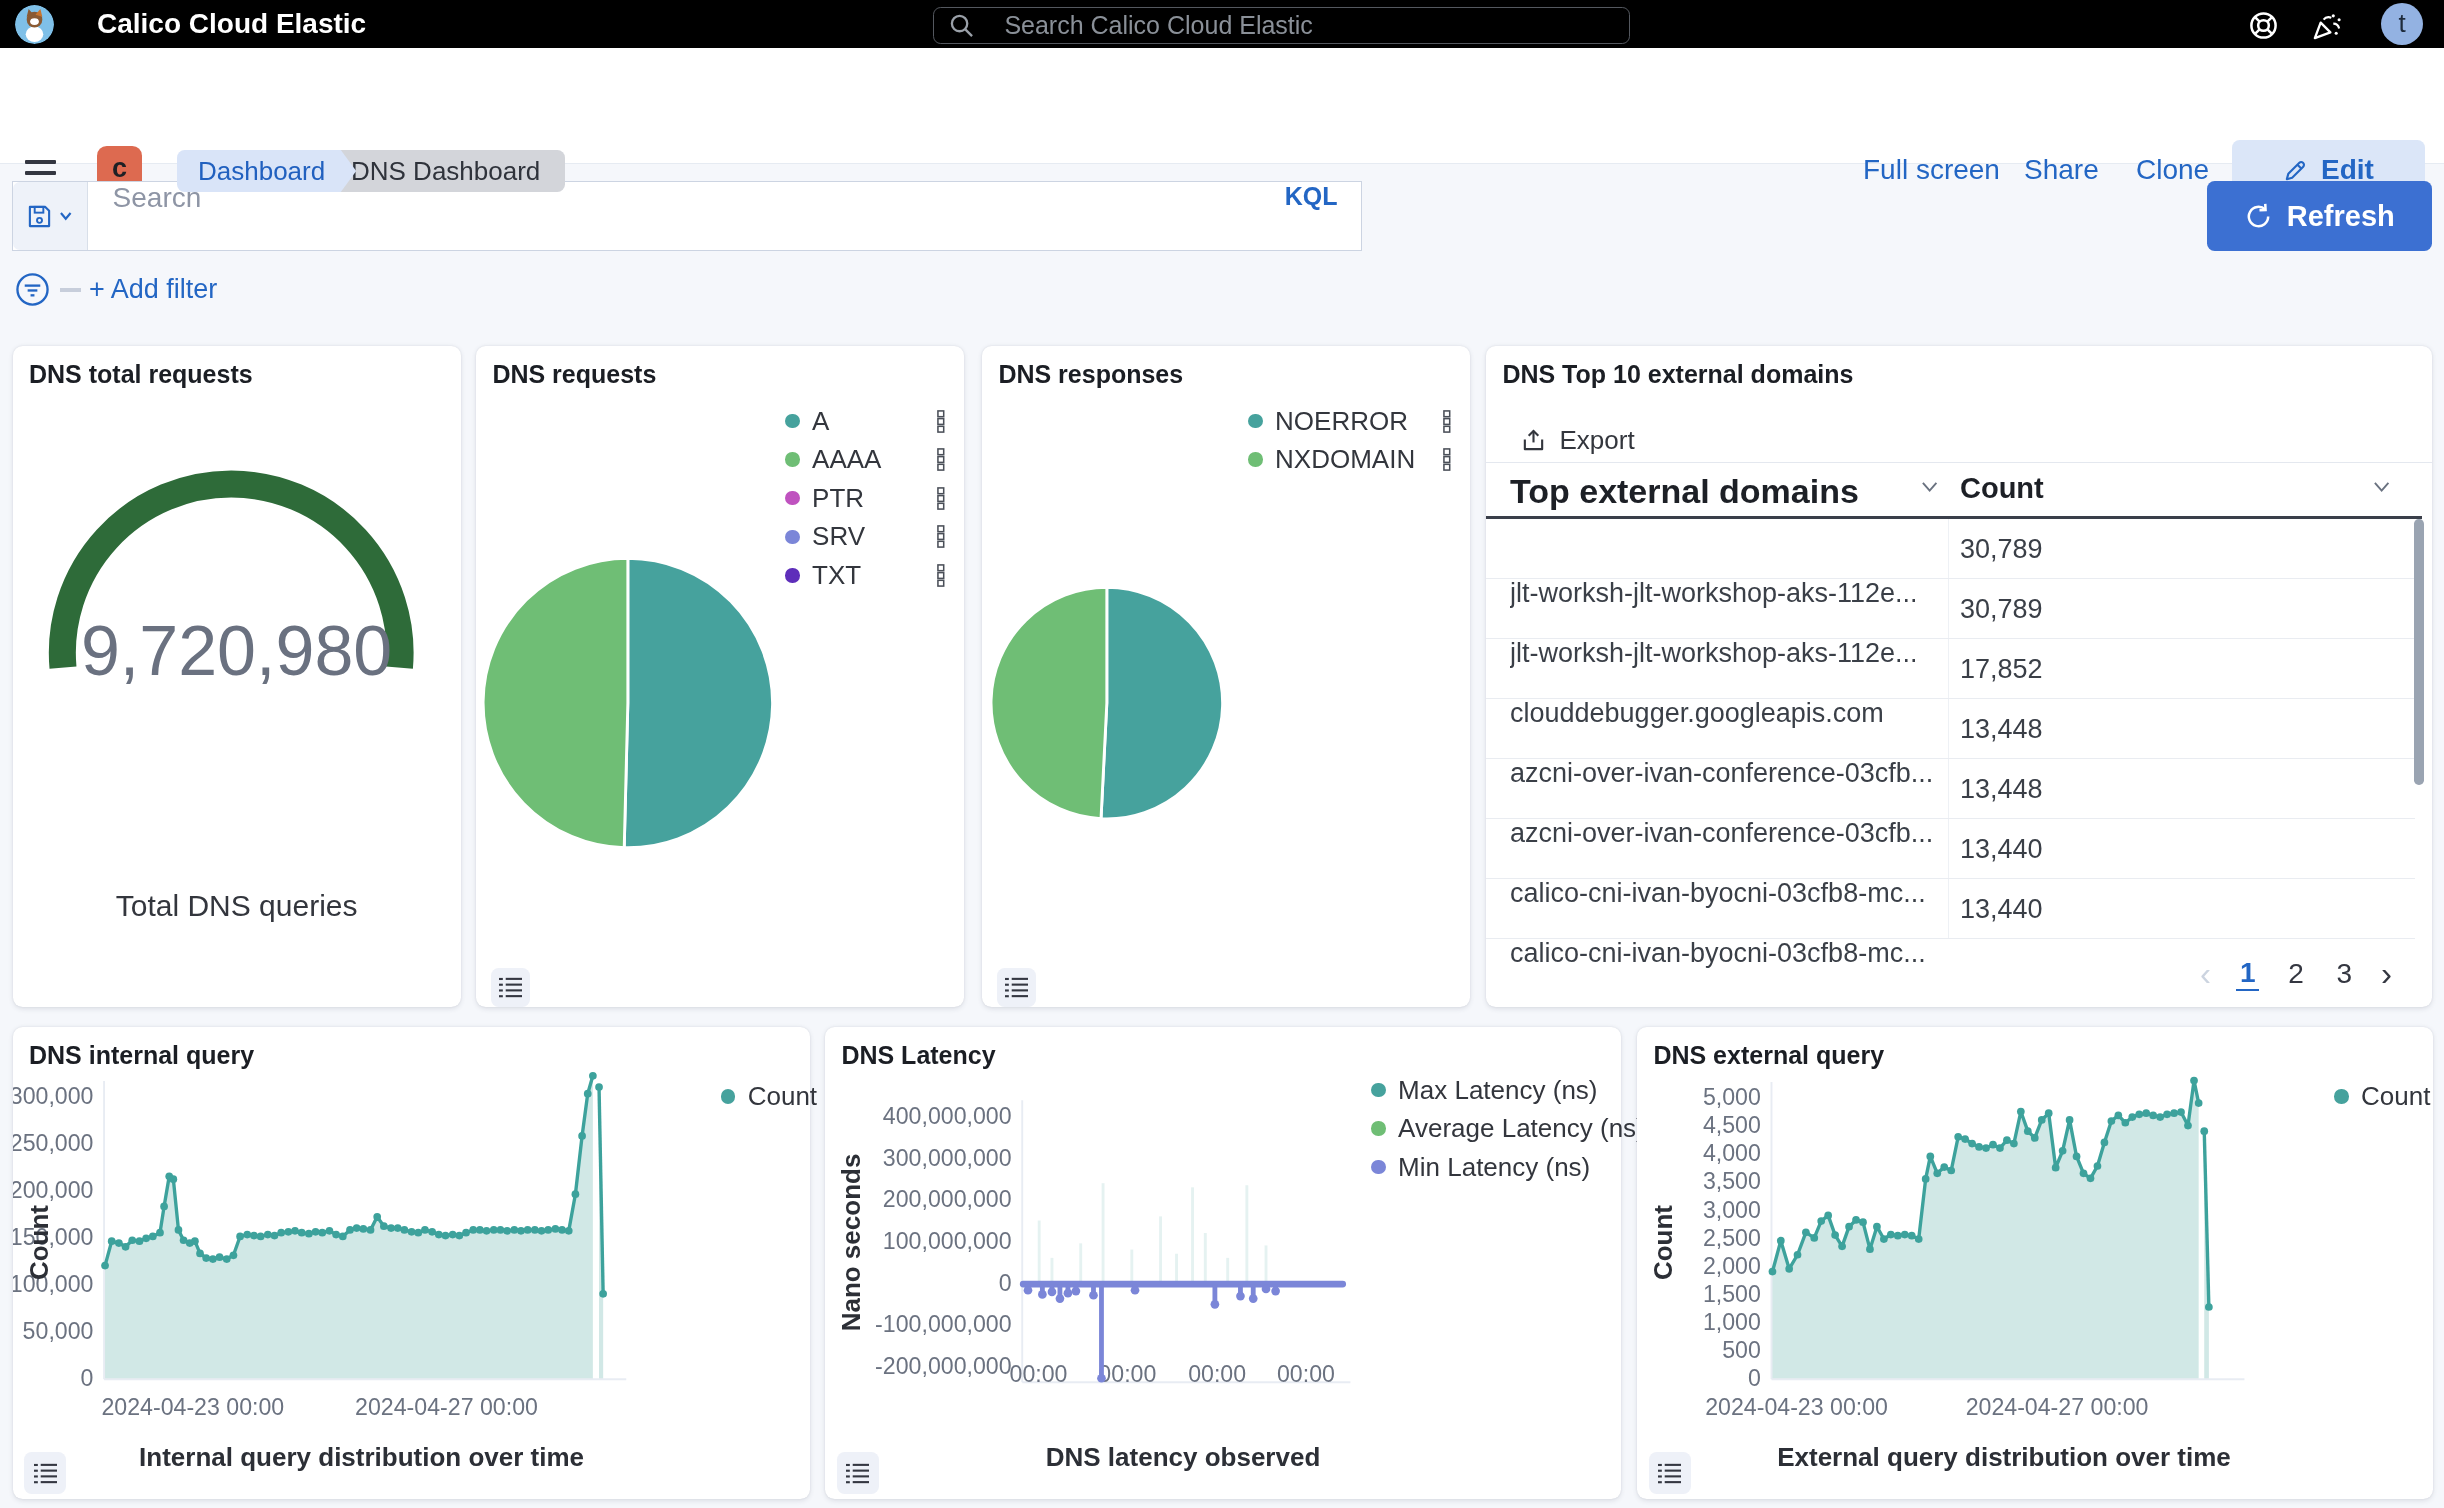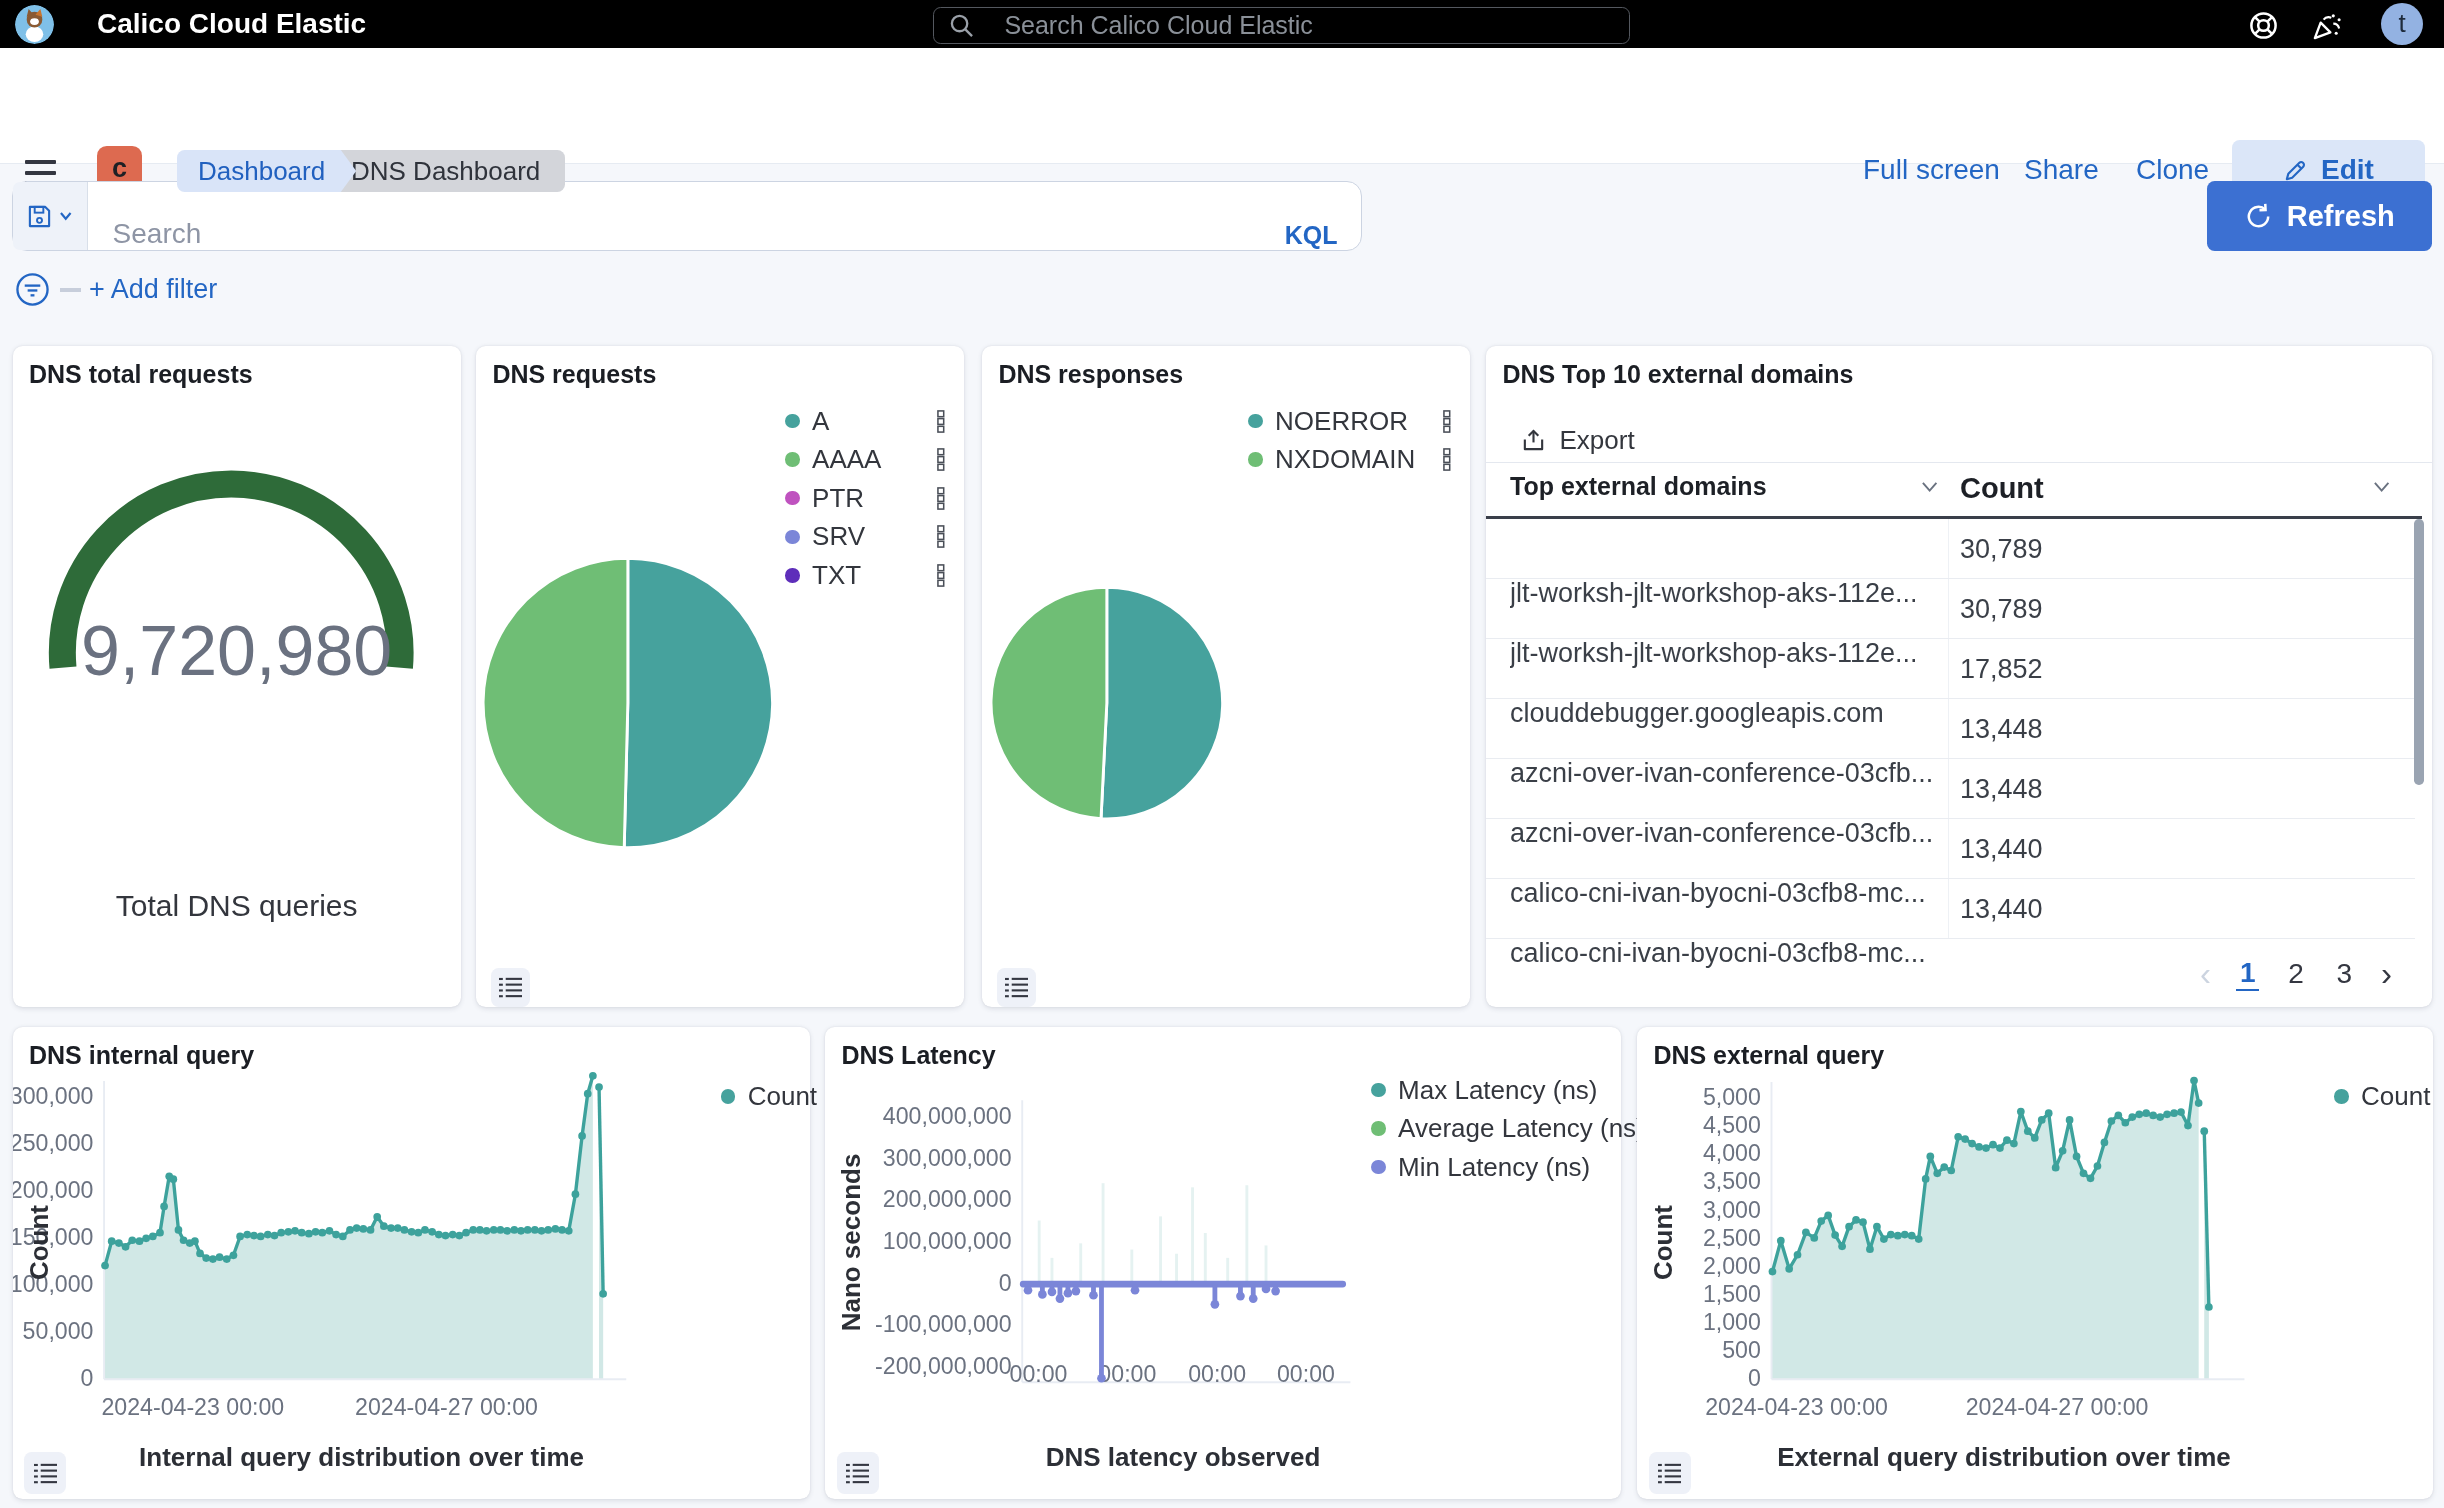--- a/index.html
+++ b/index.html
@@ -21,21 +21,21 @@
   .burger { position:absolute; left:25px; top:112px; width:31px; height:25px; cursor:pointer; }
   .burger div { height:3.9px; background:#343741; border-radius:1px; margin-bottom:6.8px; }
   .space-badge { position:absolute; left:97px; top:98px; width:45px; height:45px; border-radius:9.7px; background:#dd6a50; color:#1d2025; font-size:27px; font-weight:700; display:flex; align-items:center; justify-content:center; }
   .crumb1 { position:absolute; left:177px; top:102px; height:42px; background:#d9e4f8; color:#2160bf; font-size:26px; line-height:42px; padding:0 31px 0 21px; border-radius:7.7px 0 0 7.7px; clip-path:polygon(0 0, calc(100% - 15.4px) 0, 100% 50%, calc(100% - 15.4px) 100%, 0 100%); z-index:2; }
   .crumb2 { position:absolute; left:322px; top:102px; height:42px; background:#d3d5da; color:#2f333b; font-size:26px; line-height:42px; padding:0 25px 0 29px; border-radius:0 7.7px 7.7px 0; z-index:1; }
   .crumb-check { position:absolute; left:537px; top:108px; width:31px; height:31px; }
   .tb-link { position:absolute; top:91px; height:62px; line-height:62px; color:#2366c4; font-size:28px; cursor:pointer; }
   .edit-btn { position:absolute; left:2232px; top:92px; width:193px; height:59px; background:#dbe6f8; border-radius:7.7px; color:#2366c4; font-size:28px; font-weight:600; display:flex; align-items:center; justify-content:center; gap:12px; cursor:pointer; }
 
   
-  .qbar { position:absolute; left:11.6px; top:181px; width:1350px; height:70px; background:#fff; border:1px solid #ccd4e2; border-radius:15px; display:flex; align-items:flex-end; }
+  .qbar { position:absolute; left:11.6px; top:181px; width:1350px; height:70px; background:#fff; border:1px solid #ccd4e2; border-radius:0; display:flex; align-items:flex-start; }
   .qsave { width:75px; height:100%; background:#eef2f9; border-right:1px solid #d8dfe9; border-radius:6.8px 0 0 6.8px; display:flex; align-items:center; justify-content:center; gap:6.8px; cursor:pointer; }
   .qtext { flex:1; padding-left:25px; color:#8e95a5; font-size:28px; }
   .kql { padding-right:23px; color:#2366c4; font-size:25px; font-weight:600; cursor:pointer; }
   .dbar { position:absolute; left:1375px; top:181px; width:817px; height:70px; background:#fff; border:1px solid #ccd4e2; border-radius:7.7px; display:flex; align-items:center; }
   .dcal { width:91px; height:100%; background:#eef2f9; border-right:1px solid #d8dfe9; border-radius:6.8px 0 0 6.8px; display:flex; align-items:center; justify-content:center; gap:6.8px; cursor:pointer; }
   .drange { flex:1; padding-left:25px; color:#33363d; font-size:28px; cursor:pointer; }
   .dshow { padding-right:25px; color:#2366c4; font-size:28px; cursor:pointer; }
   .refresh-btn { position:absolute; left:2207px; top:181px; width:225px; height:70px; background:#3c70d2; border-radius:7.7px; color:#fff; font-size:29px; font-weight:600; display:flex; align-items:center; justify-content:center; gap:13.5px; cursor:pointer; }
 
   
@@ -65,21 +65,21 @@
   .legend-sp { flex:1; }
   .hlegend { position:absolute; display:flex; align-items:center; gap:12.6px; }
 
   .listicon-btn { position:absolute; width:42px; height:42px; background:#eef1f8; border-radius:7.7px; display:flex; align-items:center; justify-content:center; cursor:pointer; }
 
   
   .export-row { position:absolute; left:35px; top:79px; display:flex; align-items:center; gap:13.5px; cursor:pointer; }
   .export-lbl { font-size:26px; color:#33363d; }
   .t-div1 { position:absolute; left:0; right:0; top:116px; height:1px; background:#e4e8ef; }
   .t-head { position:absolute; left:0; top:126px; width:100%; height:43px; }
-  .t-head .c1 { position:absolute; left:24px; font-size:25px; font-weight:700; color:#1d2026; }
+  .t-head .c1 { position:absolute; left:24px; font-size:34px; font-weight:700; color:#1d2026; }
   .t-head .c2 { position:absolute; left:474px; font-size:29px; font-weight:700; color:#1d2026; }
   .t-chev1 { position:absolute; left:434px; top:7.7px; }
   .t-chev2 { position:absolute; left:886px; top:7.7px; }
   .t-div2 { position:absolute; left:0; right:9.7px; top:170px; height:2.9px; background:#3a3f4a; }
   .t-rows { position:absolute; left:0; right:17.4px; top:173px; }
   .t-row { position:relative; height:60px; border-bottom:1px solid #e9ecf1; }
   .t-row .d { position:absolute; left:24px; top:0; width:430px; line-height:60px; font-size:27px; color:#3a3f47; white-space:nowrap; overflow:hidden;margin-top:44px; }
   .t-row .c { position:absolute; left:474px; top:0; line-height:60px; font-size:27px; color:#3a3f47; }
   .t-colline { position:absolute; left:462px; top:173px; height:419px; width:1px; background:#eef1f5; }
   .t-scroll { position:absolute; left:928px; top:173px; width:9.7px; height:266px; border-radius:4.8px; background:#9aa4b2; cursor:grab; }

